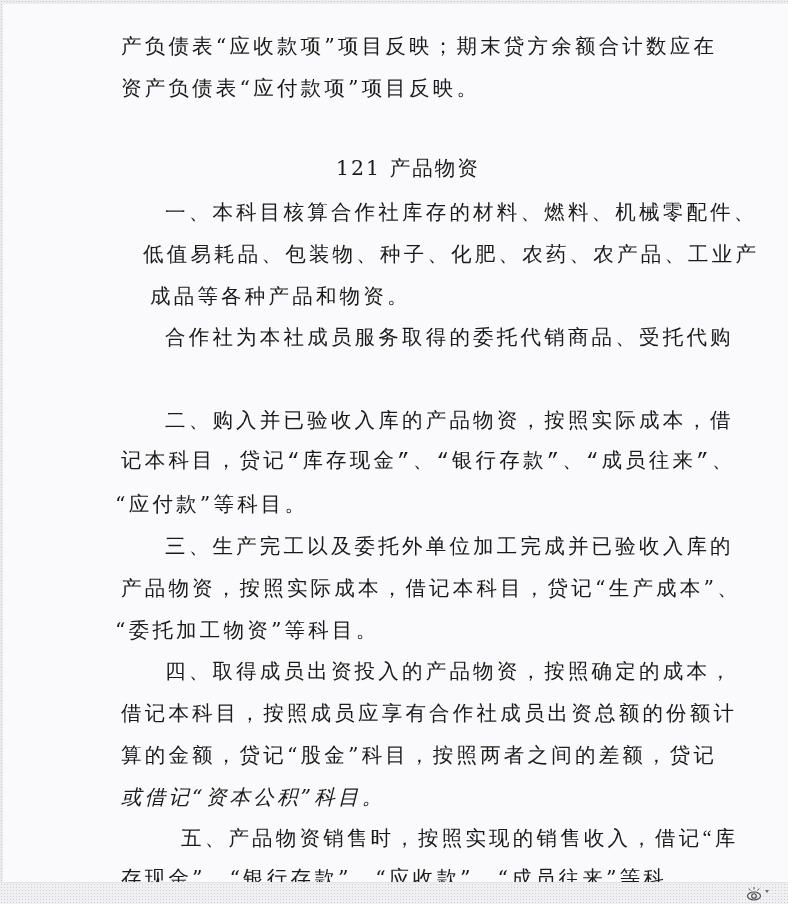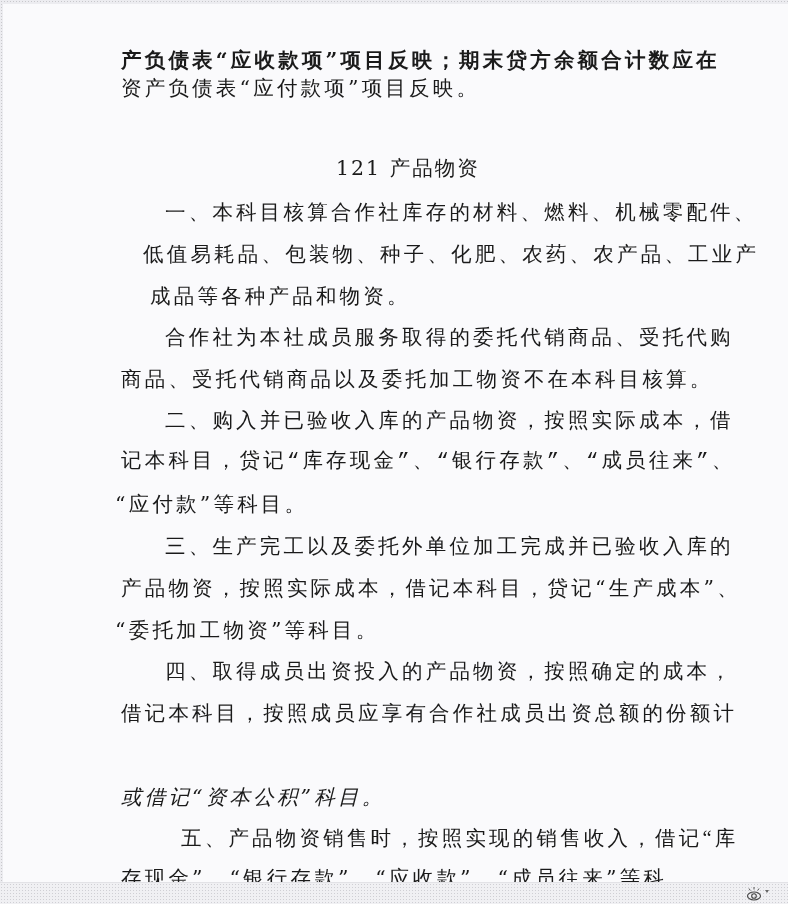--- a/index.html
+++ b/index.html
@@ -71,42 +71,42 @@
       cursor: pointer;
     }
   </style>
 </head>
 <body>
 
 <div class="top-edge"></div>
 <div class="left-edge"></div>
 
 <div class="page">
-  <div class="line" style="top:44px;font-weight:bold;">产负债表“应收款项”项目反映；期末贷方余额合计数应在</div>
+  <div class="line" style="top:30px;">产负债表“应收款项”项目反映；期末贷方余额合计数应在</div>
   <div class="line" style="top:72px;">资产负债表“应付款项”项目反映。</div>
 
   <div class="line title" style="top:152px;">121 产品物资</div>
 
   <div class="line indent" style="top:196px;">一、本科目核算合作社库存的材料、燃料、机械零配件、</div>
   <div class="line" style="top:238px;margin-left:22px;">低值易耗品、包装物、种子、化肥、农药、农产品、工业产</div>
   <div class="line" style="top:280px;margin-left:29px;">成品等各种产品和物资。</div>
 
   <div class="line indent" style="top:321px;">合作社为本社成员服务取得的委托代销商品、受托代购</div>
-  <div class="line" style="top:363px;">商品、受托代销商品以及委托加工物资不在本科目核算。</div>
 
   <div class="line indent" style="top:404px;">二、购入并已验收入库的产品物资，按照实际成本，借</div>
   <div class="line" style="top:446px;font-family:Liberation Mono, monospace;">记本科目，贷记“库存现金”、“银行存款”、“成员往来”、</div>
   <div class="line" style="top:488px; left:112px;">“应付款”等科目。</div>
 
   <div class="line indent" style="top:530px;">三、生产完工以及委托外单位加工完成并已验收入库的</div>
   <div class="line" style="top:572px;">产品物资，按照实际成本，借记本科目，贷记“生产成本”、</div>
   <div class="line" style="top:614px; left:112px;">“委托加工物资”等科目。</div>
 
   <div class="line indent" style="top:655px;">四、取得成员出资投入的产品物资，按照确定的成本，</div>
   <div class="line" style="top:697px;">借记本科目，按照成员应享有合作社成员出资总额的份额计</div>
+  <div class="line" style="top:739px;">算的金额，贷记“股金”科目，按照两者之间的差额，贷记</div>
   <div class="line" style="top:781px;font-style:italic;">或借记“资本公积”科目。</div>
 
   <div class="line indent" style="top:822px;margin-left:16px;">五、产品物资销售时，按照实现的销售收入，借记“库</div>
   <div class="line" style="top:862px;">存现金”、“银行存款”、“应收款”、“成员往来”等科</div>
 </div>
 
 <div class="status-bar"></div>
 
 <svg class="view-icon" viewBox="0 0 18 16">
   <line x1="9" y1="1" x2="9" y2="3.5" stroke="#555" stroke-width="1"></line>

